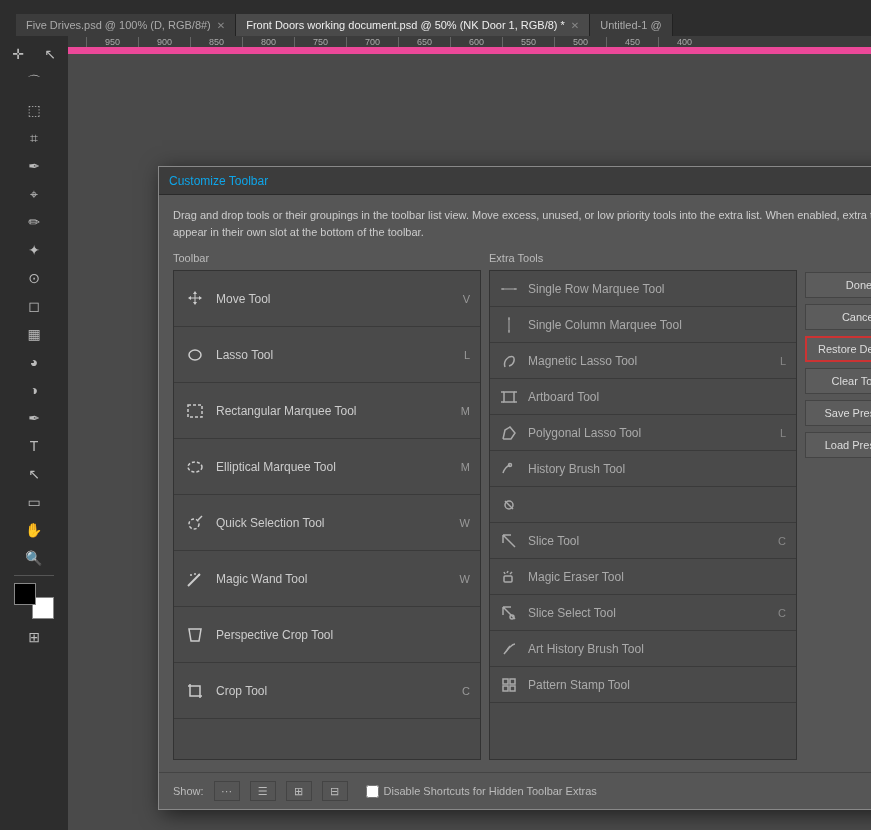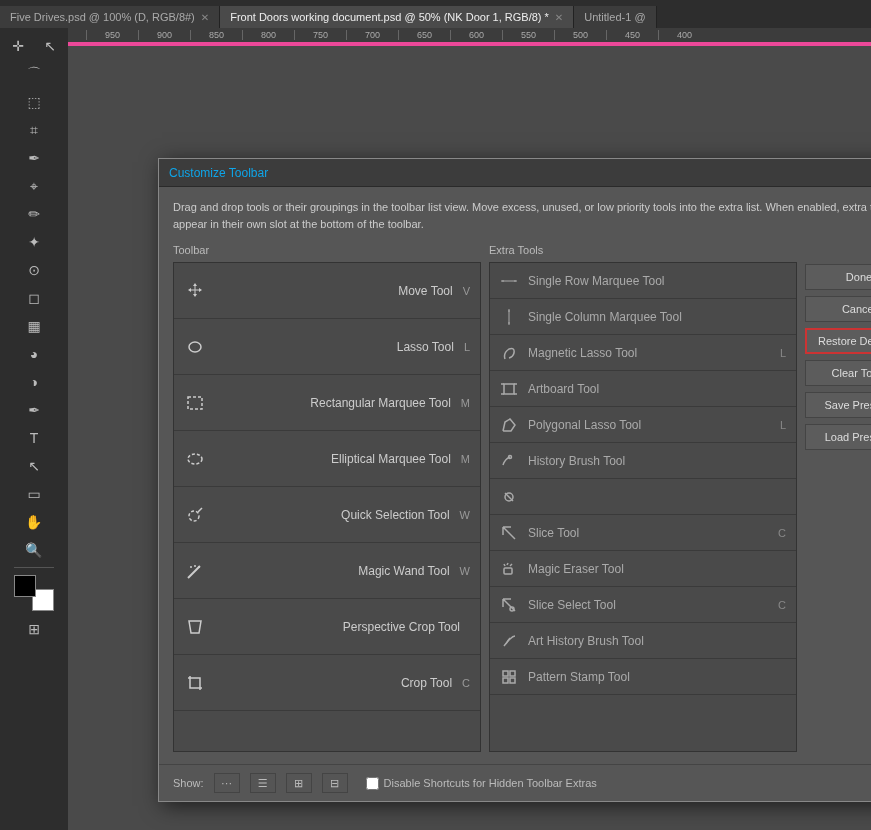--- a/index.html
+++ b/index.html
@@ -9,25 +9,25 @@
       background: #4a4a4a;
       color: #ccc;
       width: 871px;
       height: 830px;
       overflow: hidden;
       position: relative;
     }
 
     
     .tab-bar {
-      height: 28px;
+      height: 36px;
       background: #2d2d2d;
       display: flex;
       align-items: flex-end;
-      padding-left: 0;
+      padding-left: 16px;
     }
     .tab {
       height: 22px;
       padding: 0 10px;
       background: #3c3c3c;
       color: #aaa;
       font-size: 11px;
       display: flex;
       align-items: center;
       gap: 6px;
@@ -110,21 +110,21 @@
     
     .canvas-area {
       flex: 1;
       background: #4a4a4a;
       position: relative;
       overflow: hidden;
     }
     .ruler-top {
       height: 18px;
       background: #3c3c3c;
-      border-bottom: 4px solid #ec4899;
+      border-bottom: 7px solid #ec4899;
       display: flex;
       align-items: center;
       padding-left: 18px;
       font-size: 9px;
       color: #999;
     }
     .ruler-marks {
       display: flex;
       gap: 0;
     }
@@ -208,21 +208,20 @@
     .tool-list::-webkit-scrollbar-thumb { background: #666; border: 2px solid #3c3c3c; }
 
     .tool-item {
       display: flex;
       align-items: center;
       padding: 0 10px;
       height: 56px;
       border-bottom: 1px solid #3a3a3a;
       cursor: pointer;
       gap: 10px;
-      text-align: right;
     }
 
     .tool-icon-area {
       width: 22px;
       height: 22px;
       display: flex;
       align-items: center;
       justify-content: center;
       color: #ccc;
       font-size: 15px;

